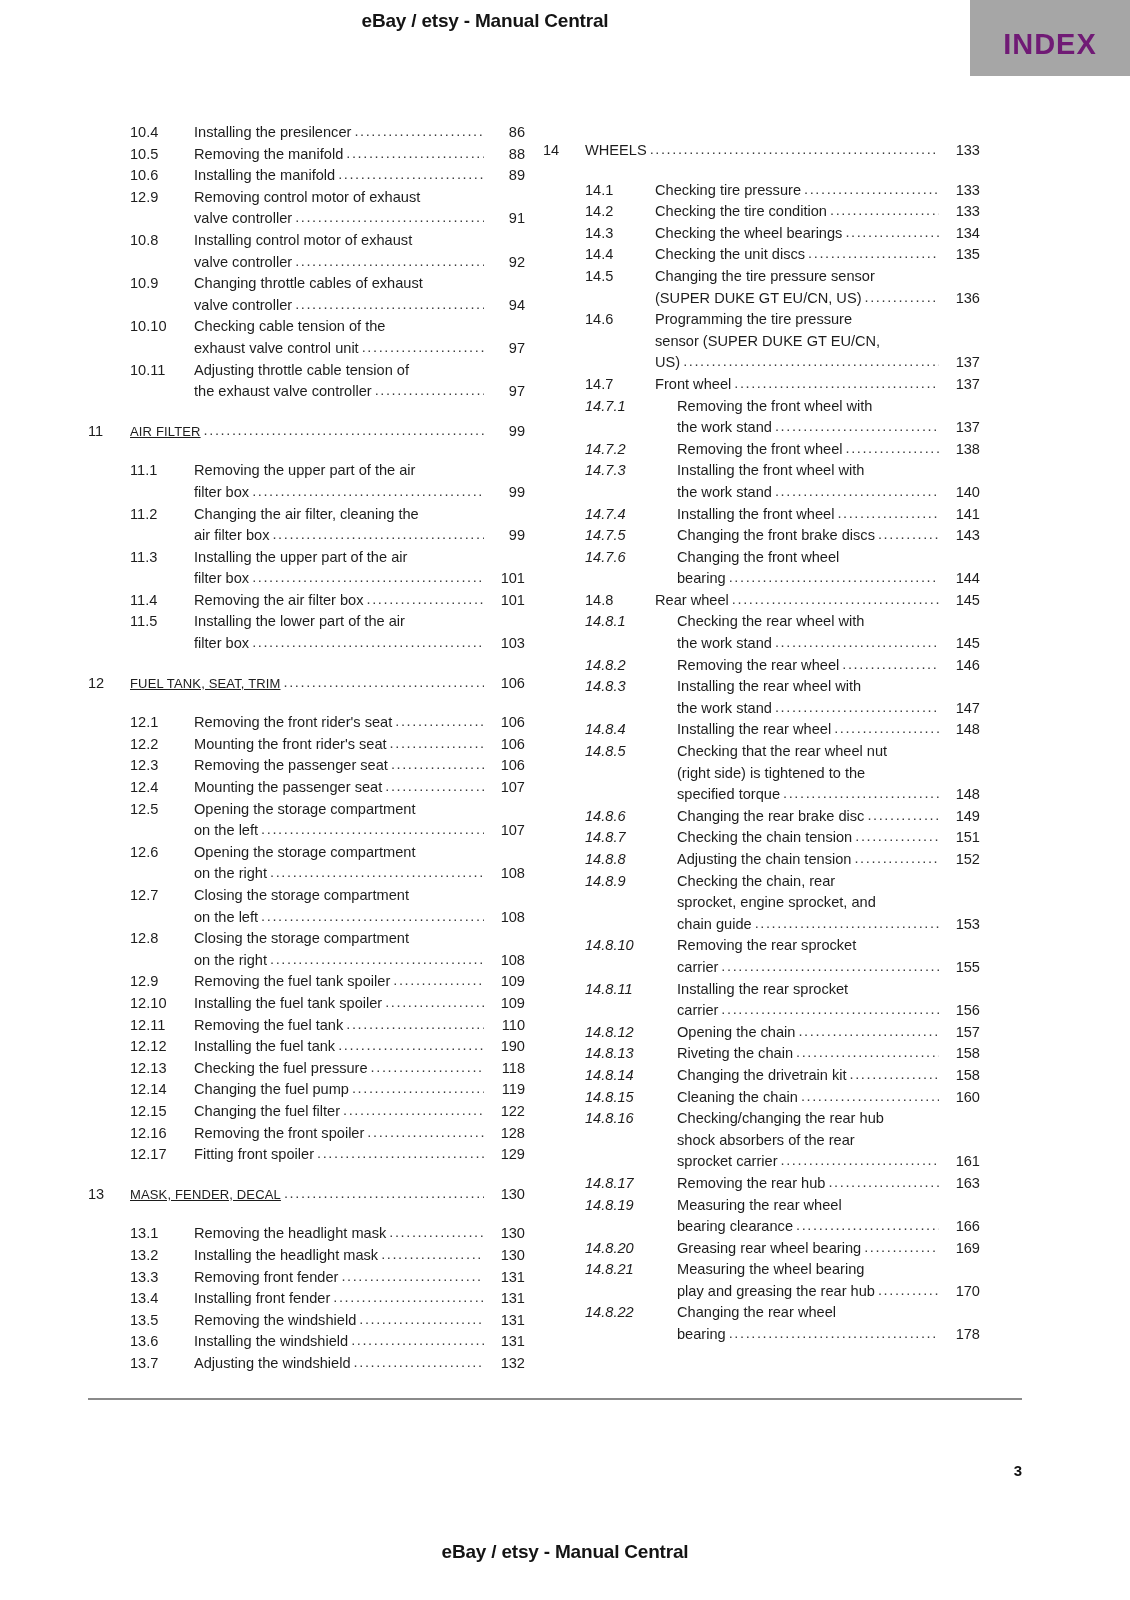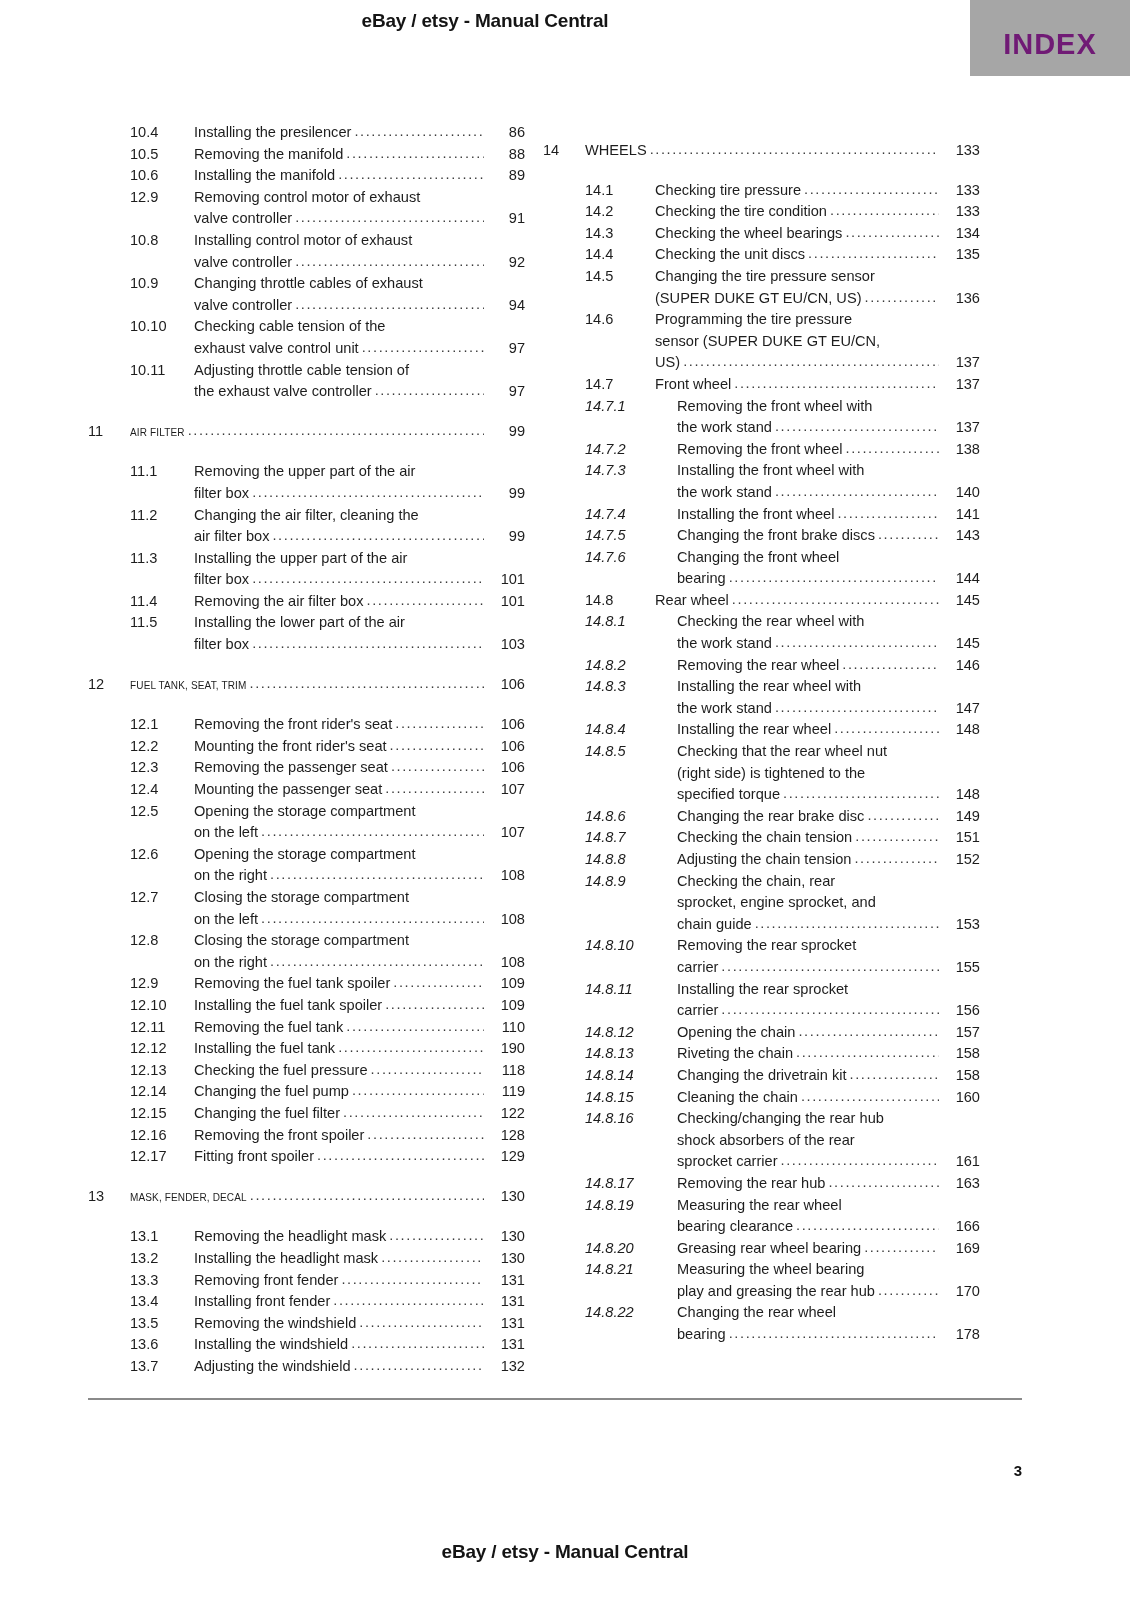--- a/index.html
+++ b/index.html
@@ -110,21 +110,21 @@
   }
   .leader.blank::before { content: ""; }
   .pageno {
     flex: 0 0 auto;
     text-align: right;
     padding-left: 5px;
   }
 
   
   .lvl1 .num   { width: 42px; }
-  .lvl1 .label { font-size: 10px; letter-spacing: 0.15px; }
+  .lvl1 .label { font-size: 13px; letter-spacing: 0.15px; text-decoration: underline; }
   .lvl2         { padding-left: 42px; }
   .lvl2 .num    { width: 64px; }
   .lvl1 .pageno { width: 34px; }
   .lvl2 .pageno { width: 34px; }
 
   
   .r1 .num    { width: 42px; }
   .r2         { padding-left: 42px; }
   .r2 .num    { width: 70px; }
   .r3         { padding-left: 42px; }

